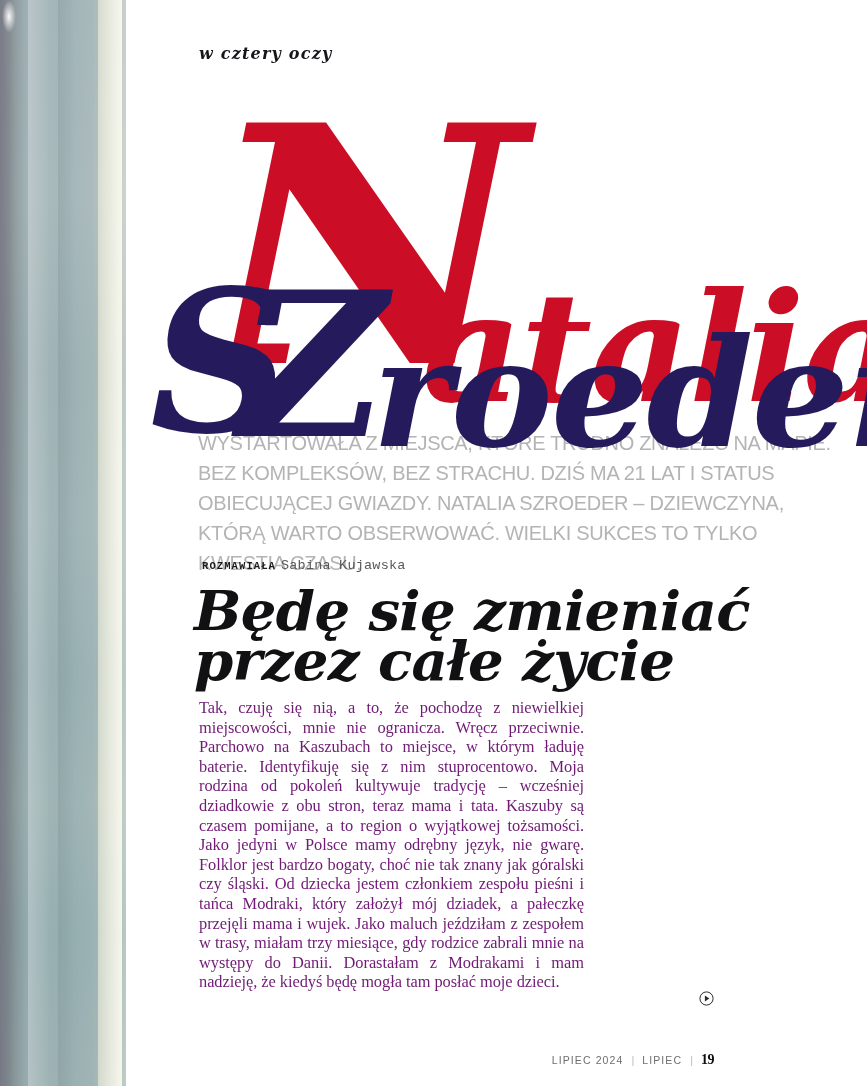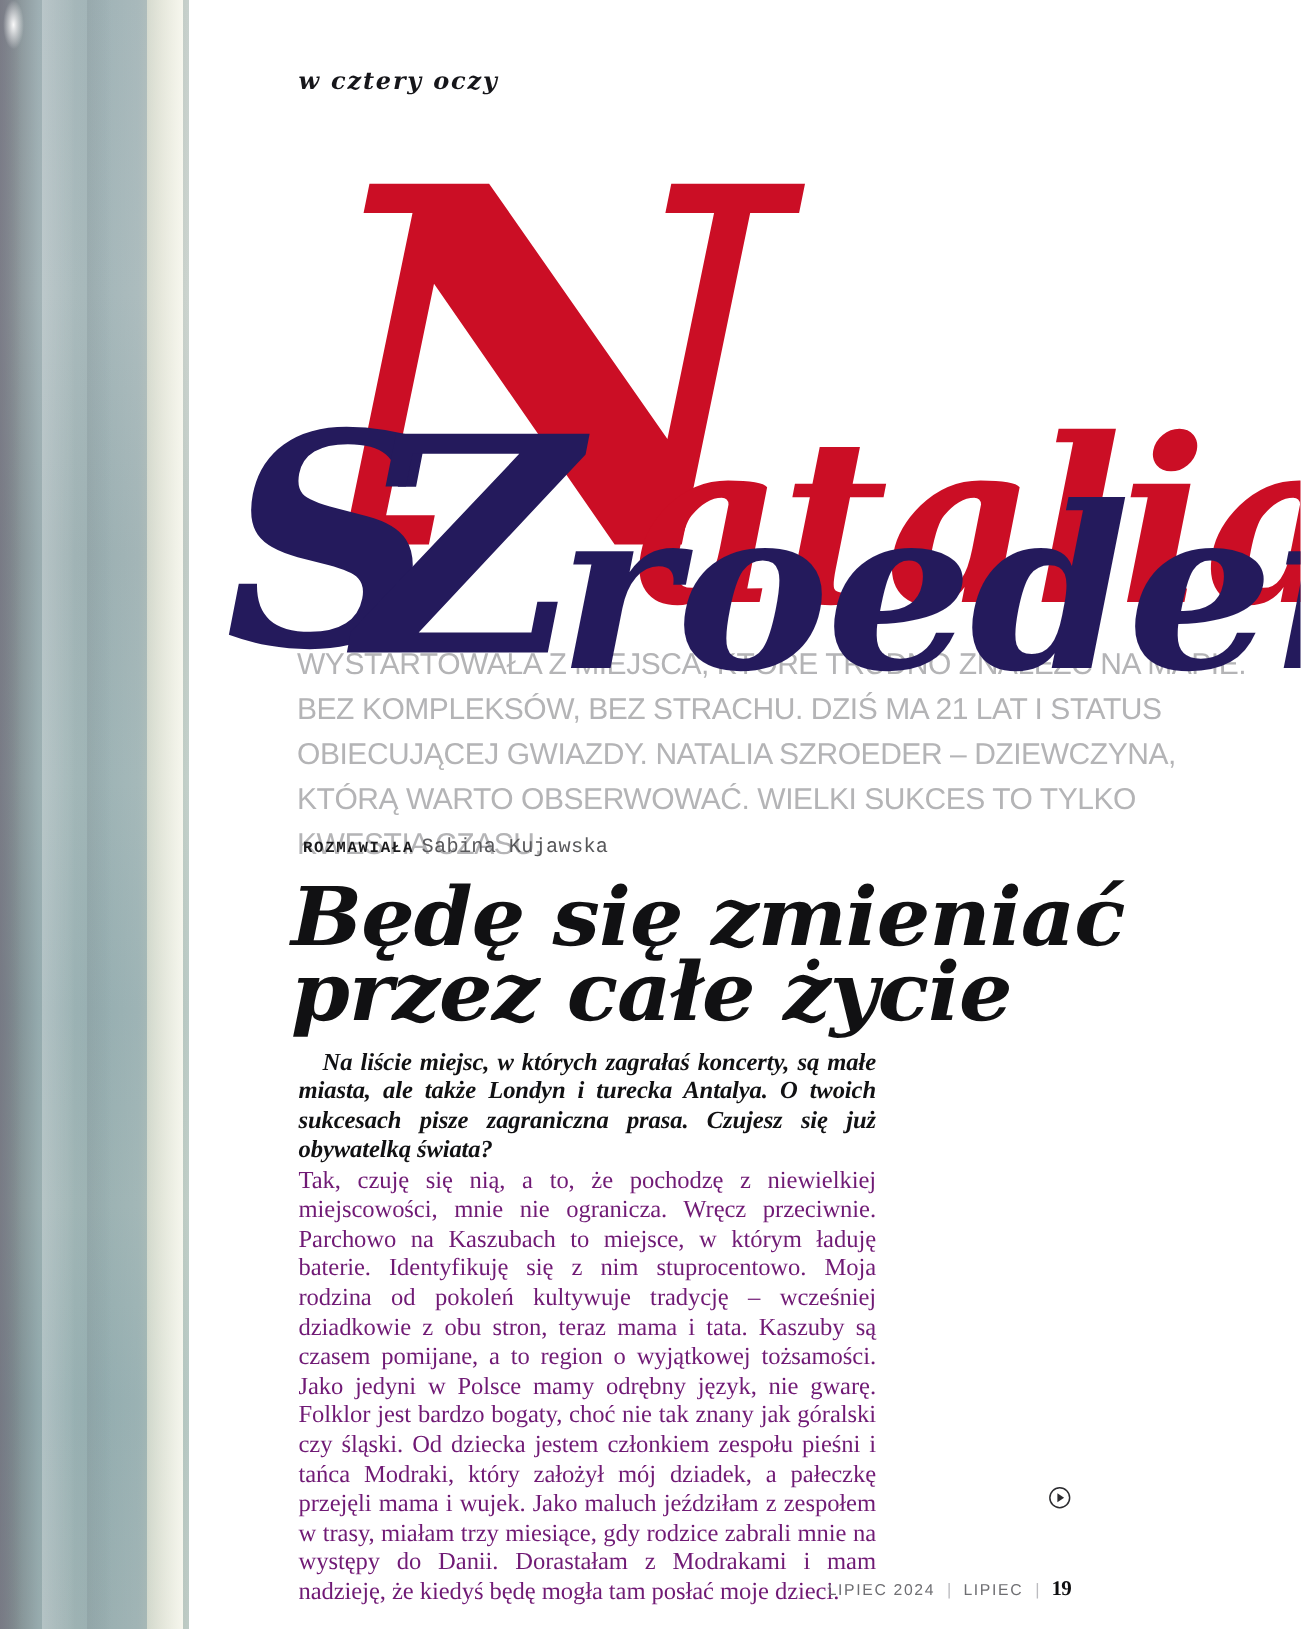--- a/index.html
+++ b/index.html
@@ -284,21 +284,20 @@
   <div id="byline">
     <span class="lbl">ROZMAWIAŁA</span><span class="who">Sabina Kujawska</span>
   </div>
 
   <div id="headline">
     <span class="l1">Będę się zmieniać</span>
     <span class="l2">przez całe życie</span>
   </div>
 
   <div id="article">
-    <p id="lead-question">Na liście miejsc, w których zagrałaś koncerty, są małe miasta, ale także Londyn i turecka Antalya. O twoich sukcesach pisze zagraniczna prasa. Czujesz się już obywatelką świata?</p>
     <p id="answer">Tak, czuję się nią, a to, że pochodzę z niewielkiej miejscowości, mnie nie ogranicza. Wręcz przeciwnie. Parchowo na Kaszubach to miejsce, w którym ładuję baterie. Identyfikuję się z nim stuprocentowo. Moja rodzina od pokoleń kultywuje tradycję – wcześniej dziadkowie z obu stron, teraz mama i tata. Kaszuby są czasem pomijane, a to region o wyjątkowej tożsamości. Jako jedyni w Polsce mamy odrębny język, nie gwarę. Folklor jest bardzo bogaty, choć nie tak znany jak góralski czy śląski. Od dziecka jestem członkiem zespołu pieśni i tańca Modraki, który założył mój dziadek, a pałeczkę przejęli mama i wujek. Jako maluch jeździłam z zespołem w trasy, miałam trzy miesiące, gdy rodzice zabrali mnie na występy do Danii. Dorastałam z Modrakami i mam nadzieję, że kiedyś będę mogła tam posłać moje dzieci.</p>
   </div>
 
   <div id="continue-marker">
     <svg width="15" height="15" viewBox="0 0 15 15" aria-hidden="true">
       <circle cx="7.5" cy="7.5" r="6.6" fill="none" stroke="#2c2c30" stroke-width="1"></circle>
       <path d="M5.9 4.5 L10.4 7.5 L5.9 10.5 Z" fill="#2c2c30"></path>
     </svg>
   </div>
 

